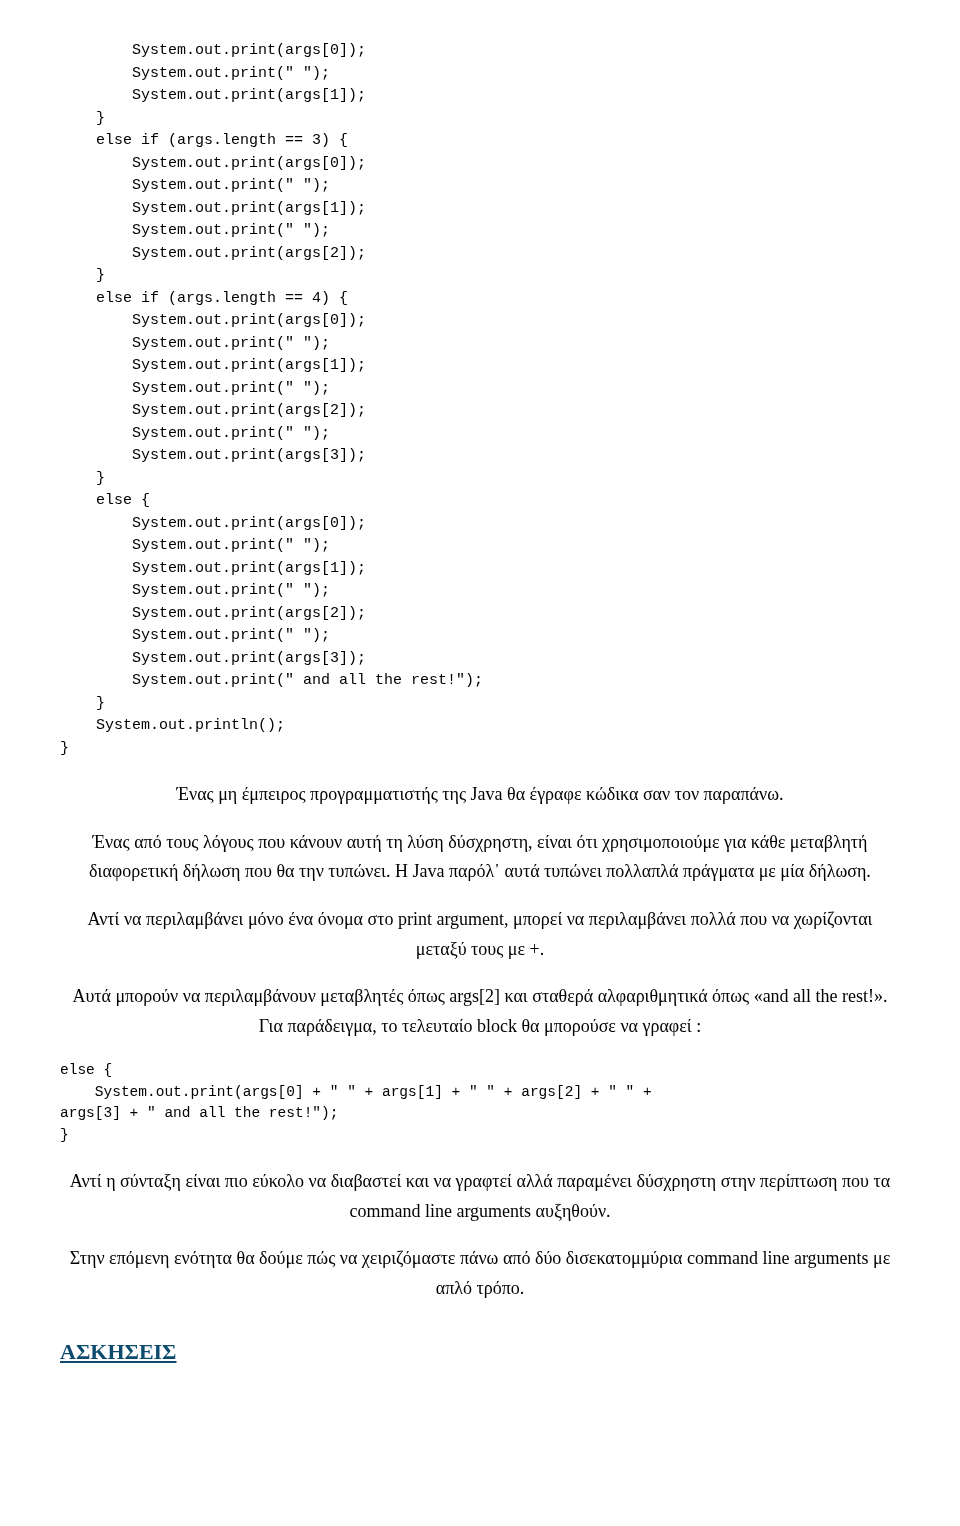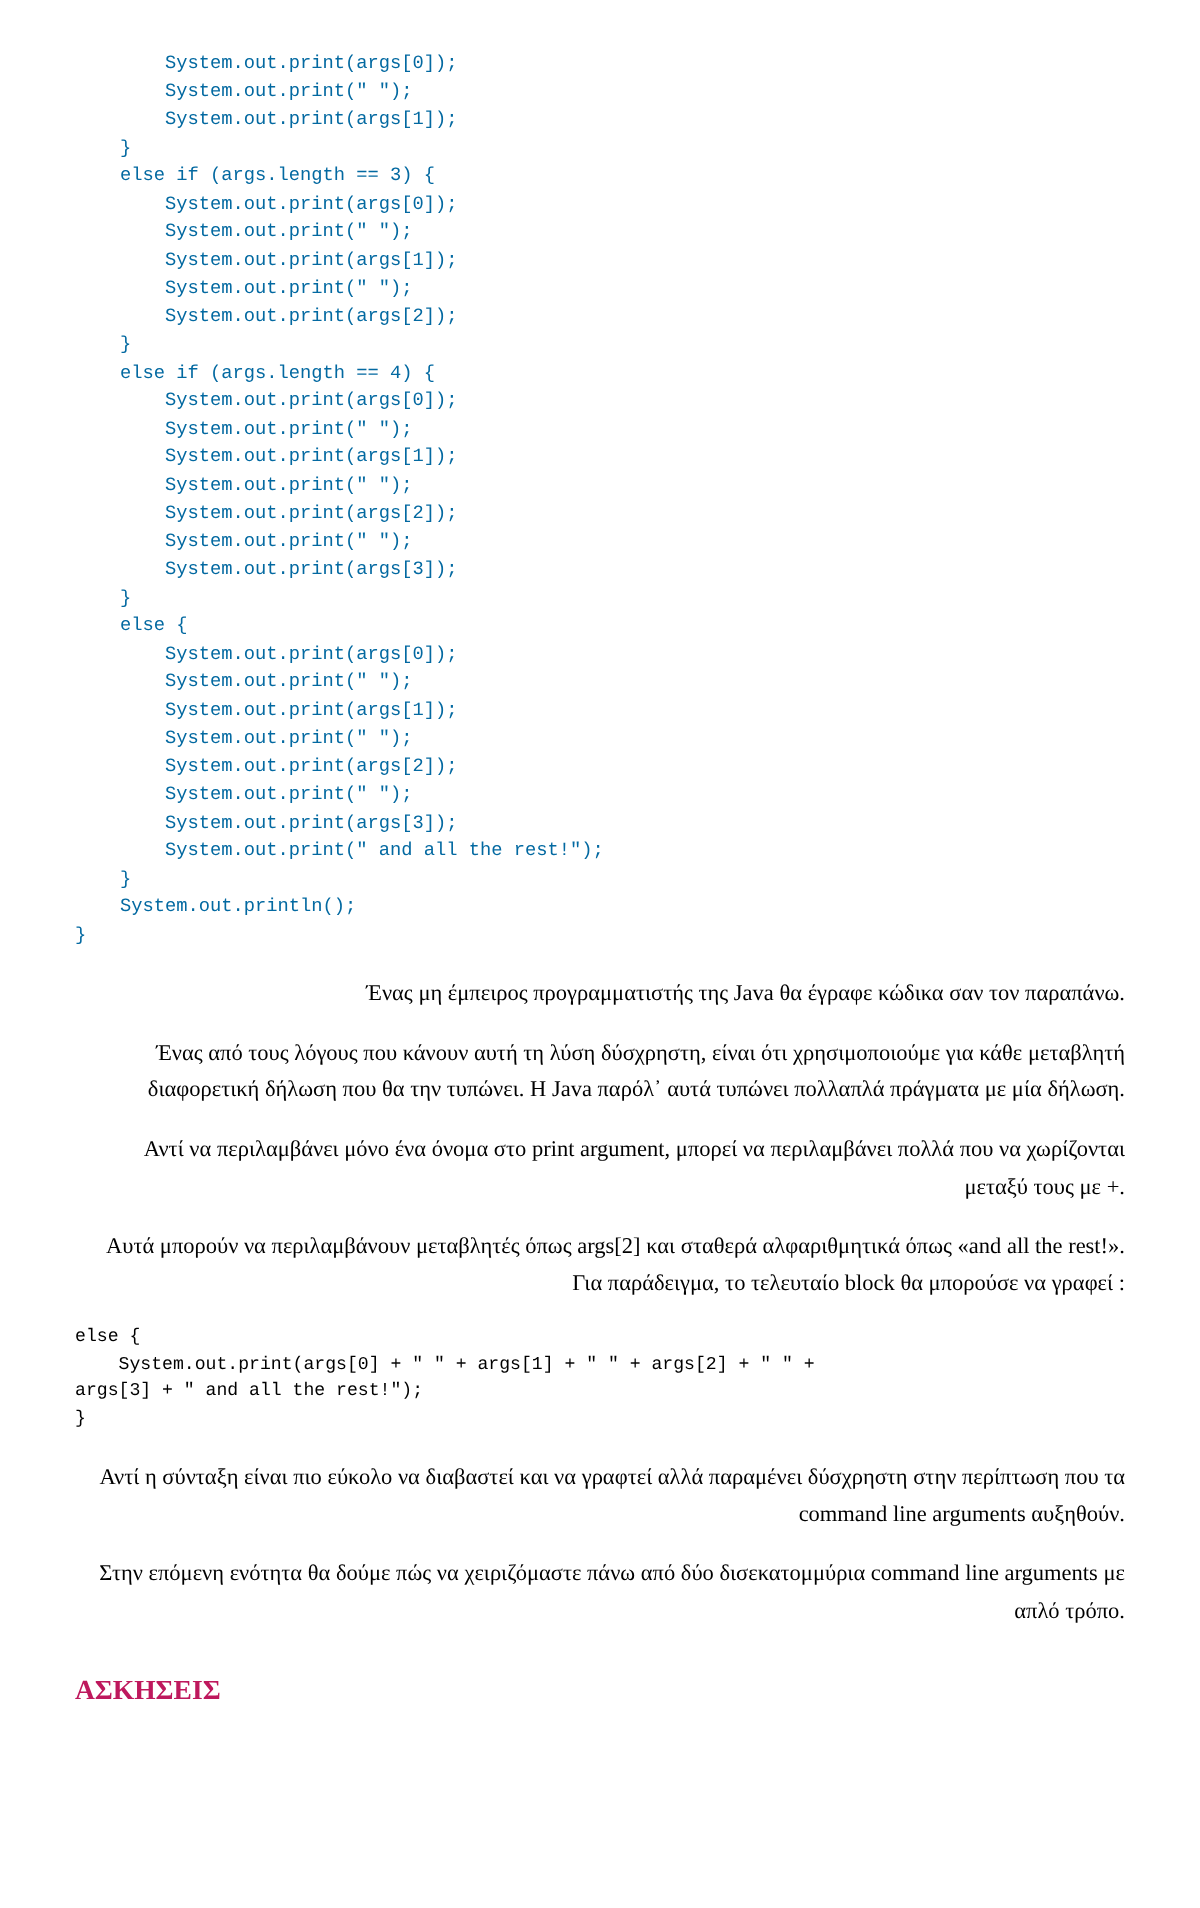--- a/index.html
+++ b/index.html
@@ -15,54 +15,55 @@
       line-height: 1.6;
       color: #000000;
       padding: 40px 60px 60px 60px;
       max-width: 960px;
     }
 
     .code-block {
       font-family: 'Courier New', Courier, monospace;
       font-size: 15px;
       line-height: 1.5;
-      color: #0369a1;
+      color: #000000;
       background-color: #ffffff;
       white-space: pre;
       margin: 0 0 20px 0;
       display: block;
     }
 
     .prose-paragraph {
       font-family: Georgia, 'Times New Roman', serif;
       font-size: 18px;
       line-height: 1.65;
       color: #000000;
       margin-bottom: 18px;
-      text-align: right;
+      text-align: center;
     }
 
     .code-inline-block {
       font-family: 'Courier New', Courier, monospace;
       font-size: 14.5px;
       line-height: 1.5;
       color: #000000;
       background-color: #ffffff;
       white-space: pre;
       display: block;
       margin-bottom: 20px;
     }
 
     .section-heading {
       font-family: Georgia, 'Times New Roman', serif;
       font-size: 22px;
       font-weight: bold;
-      color: #be185d;
+      color: #0c4a6e;
       margin-top: 30px;
       margin-bottom: 10px;
+      text-decoration: underline;
     }
   </style>
 </head>
 <body>
 
 <pre class="code-block">        System.out.print(args[0]);
         System.out.print(" ");
         System.out.print(args[1]);
     }
     else if (args.length == 3) {

